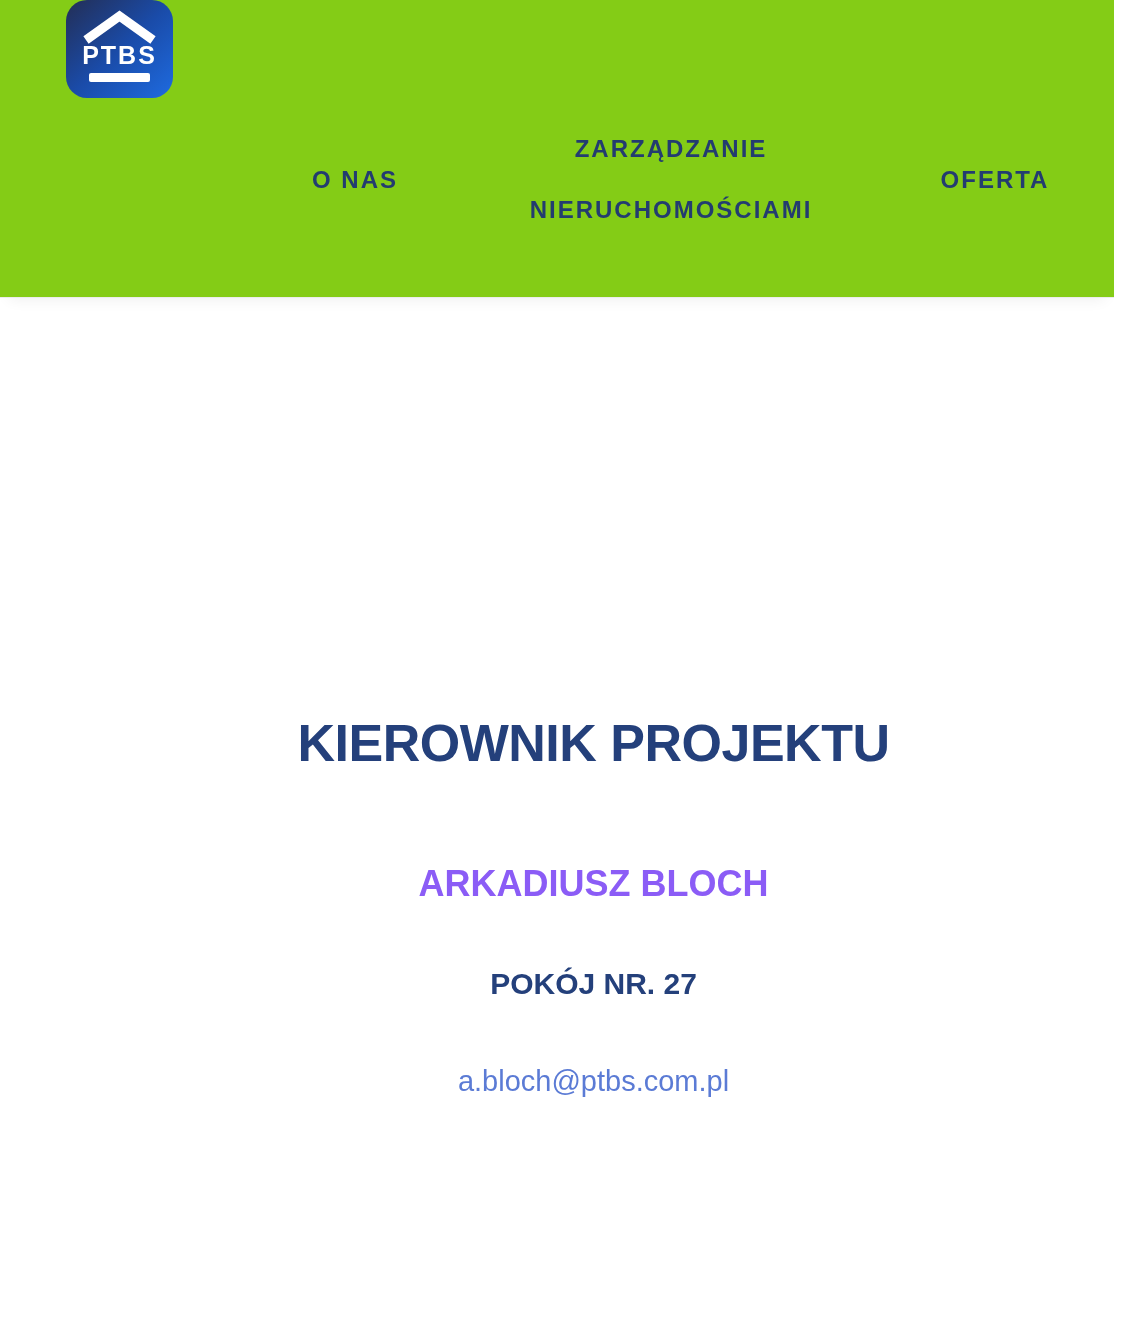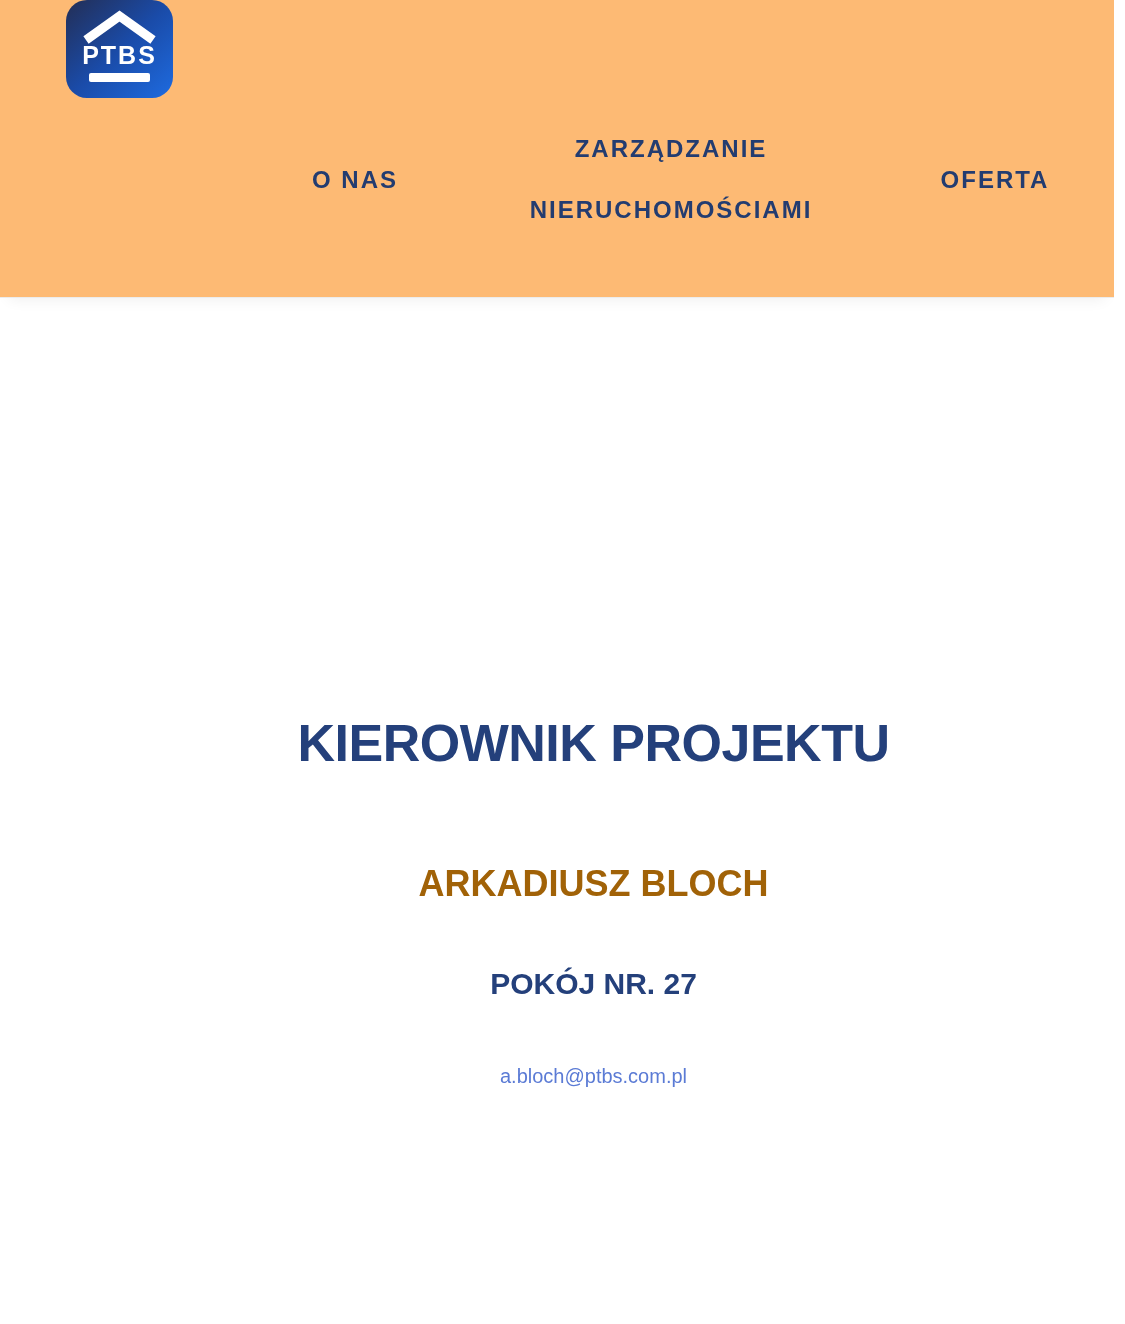--- a/index.html
+++ b/index.html
@@ -15,21 +15,21 @@
     position: relative;
     width: 1125px;
     height: 1324px;
     background: #ffffff;
   }
   
   header.site-header {
     position: absolute;
     top: 0; left: 0; right: 11px;
     height: 297px;
-    background: #fdba74;
+    background: #84cc16;
     border-bottom: 1px solid #ececec;
     box-shadow: 0 10px 14px -9px rgba(0,0,0,0.07);
     z-index: 2;
   }
   .logo {
     position: absolute;
     left: 66px;
     top: 0px;
     width: 107px;
     height: 98px;
@@ -74,32 +74,32 @@
     line-height: 1.2;
     font-weight: 700;
     color: #24407b;
     letter-spacing: -0.5px;
   }
   .person-name {
     top: 862px;
     font-size: 36px;
     line-height: 1.2;
     font-weight: 700;
-    color: #a16207;
+    color: #8b5cf6;
   }
   .room-number {
     top: 966px;
     font-size: 30px;
     line-height: 1.2;
     font-weight: 700;
     color: #24407b;
   }
   .email-row { top: 1064px; }
   .email-link {
-    font-size: 20px;
+    font-size: 29px;
     line-height: 1.2;
     font-weight: 400;
     color: #5b7bd5;
     text-decoration: none;
     cursor: pointer;
   }
 </style>
 </head>
 <body>
 

